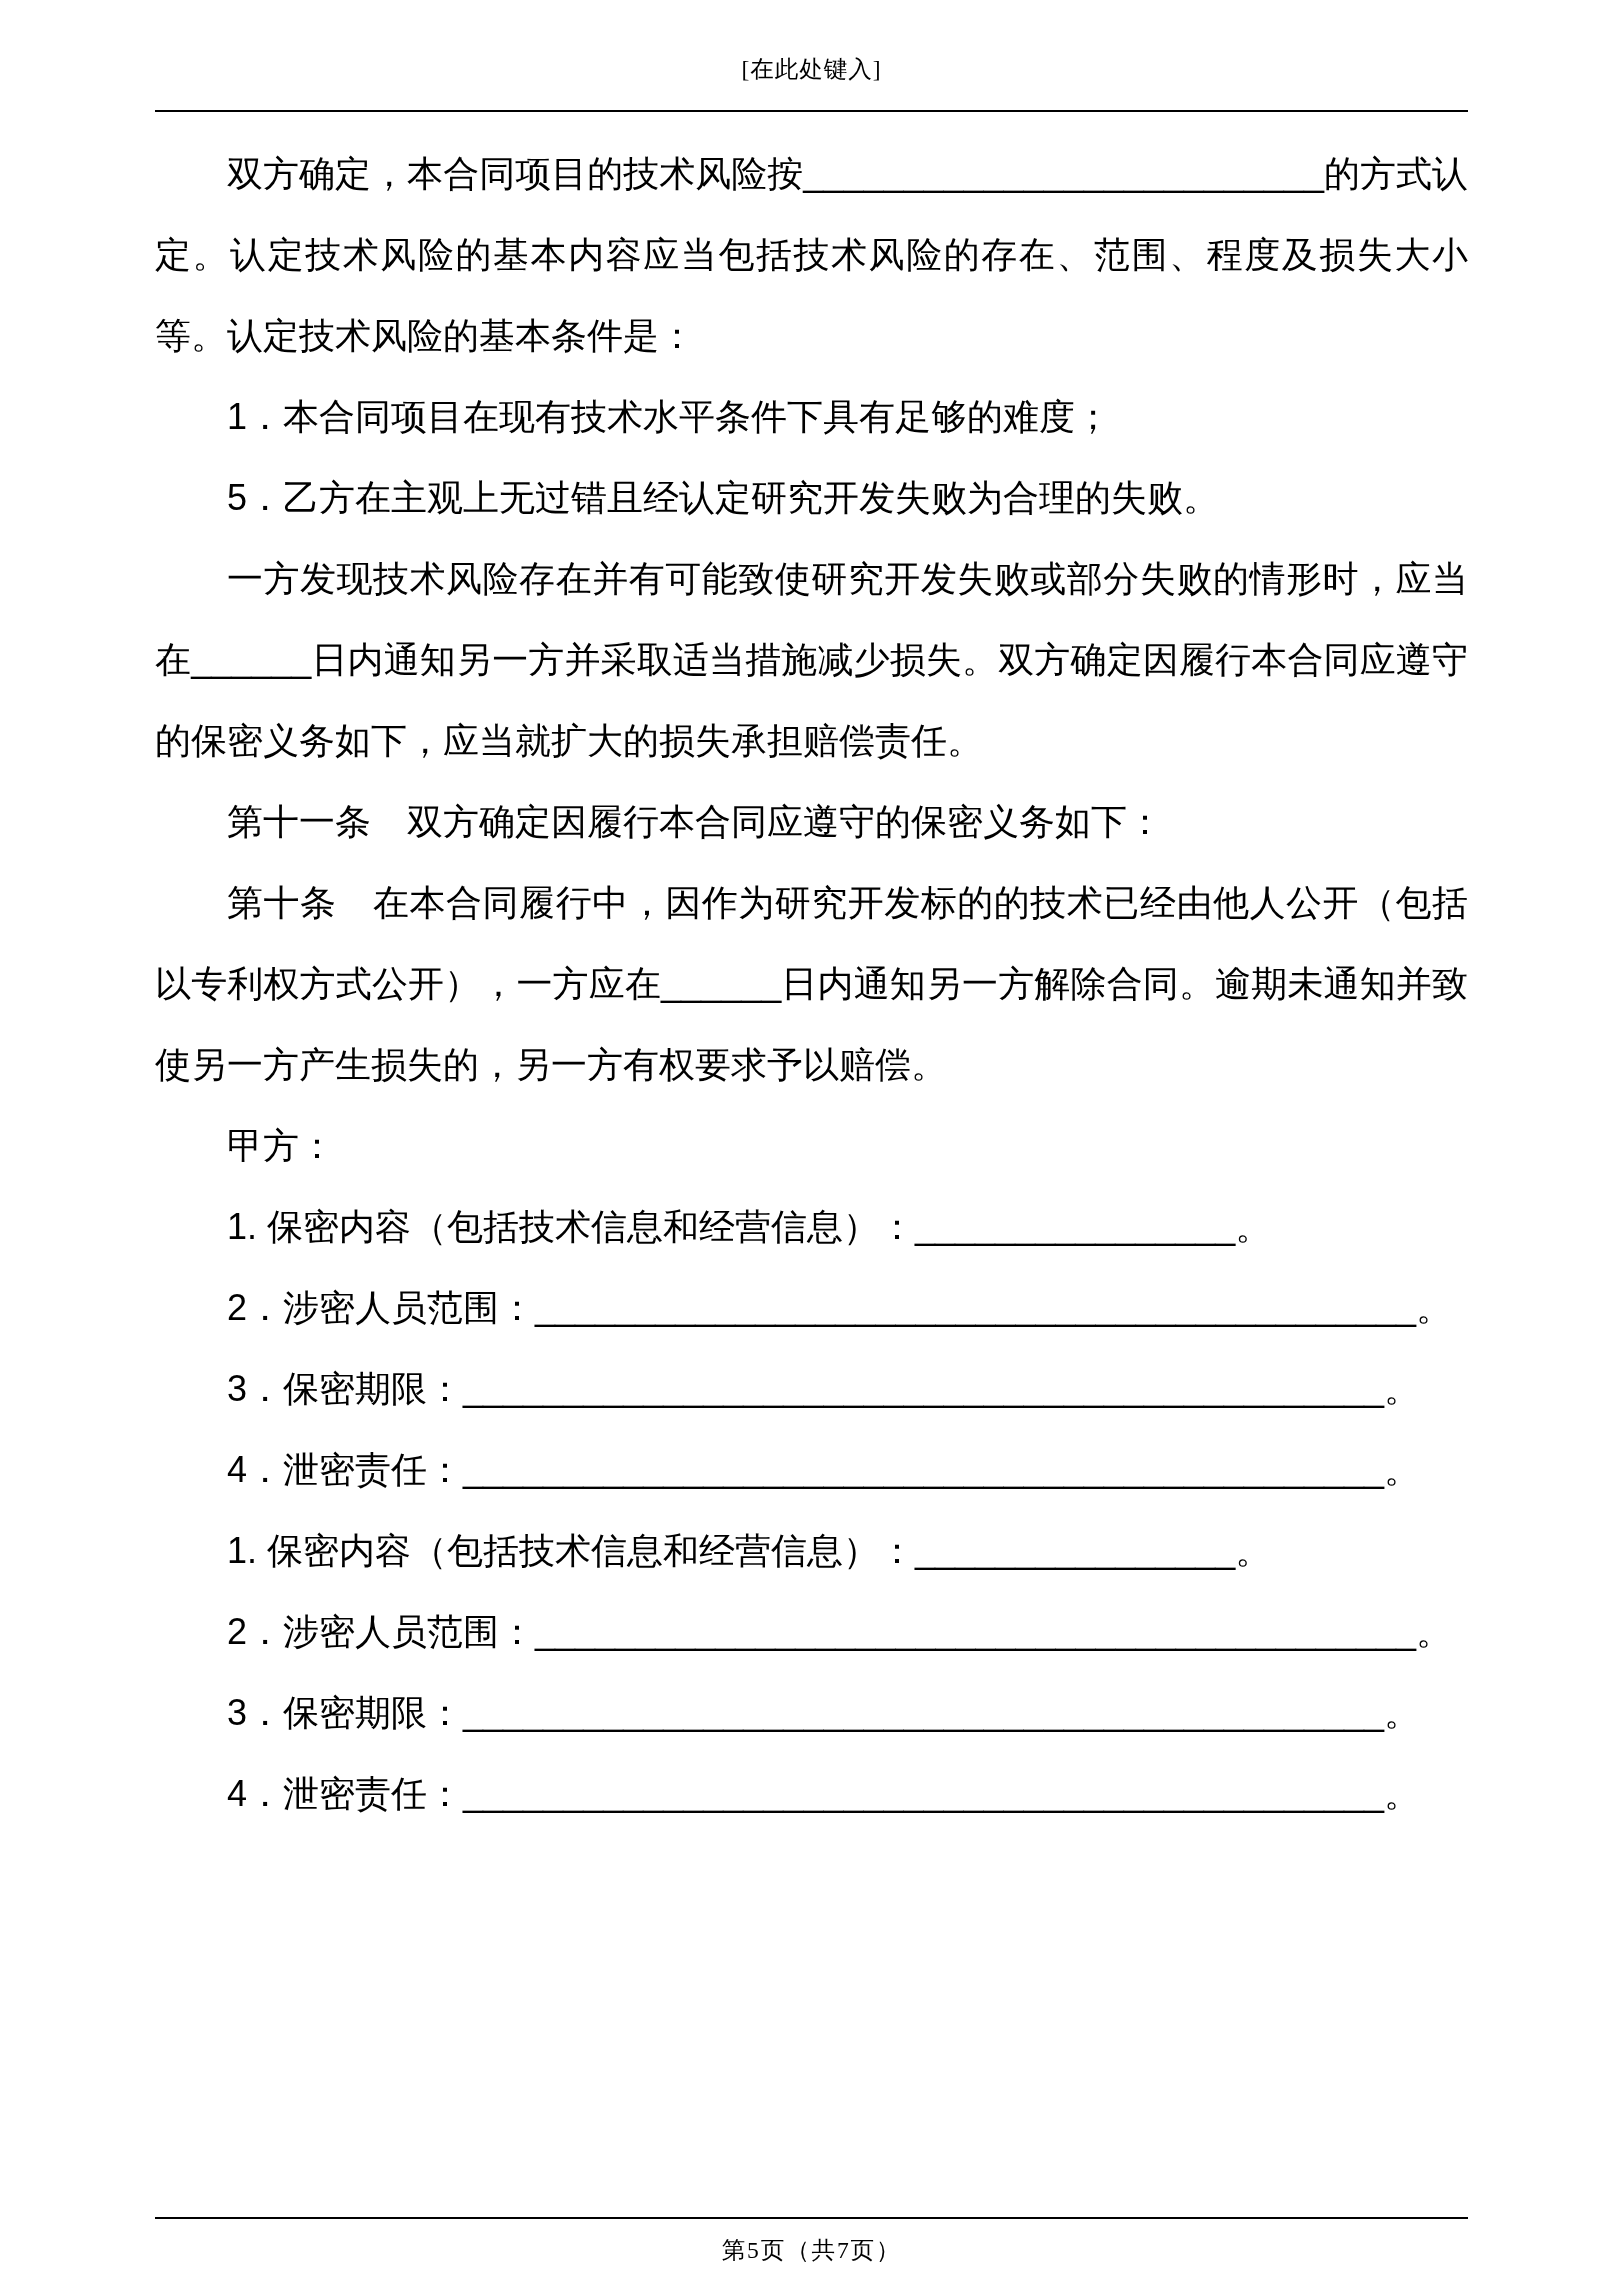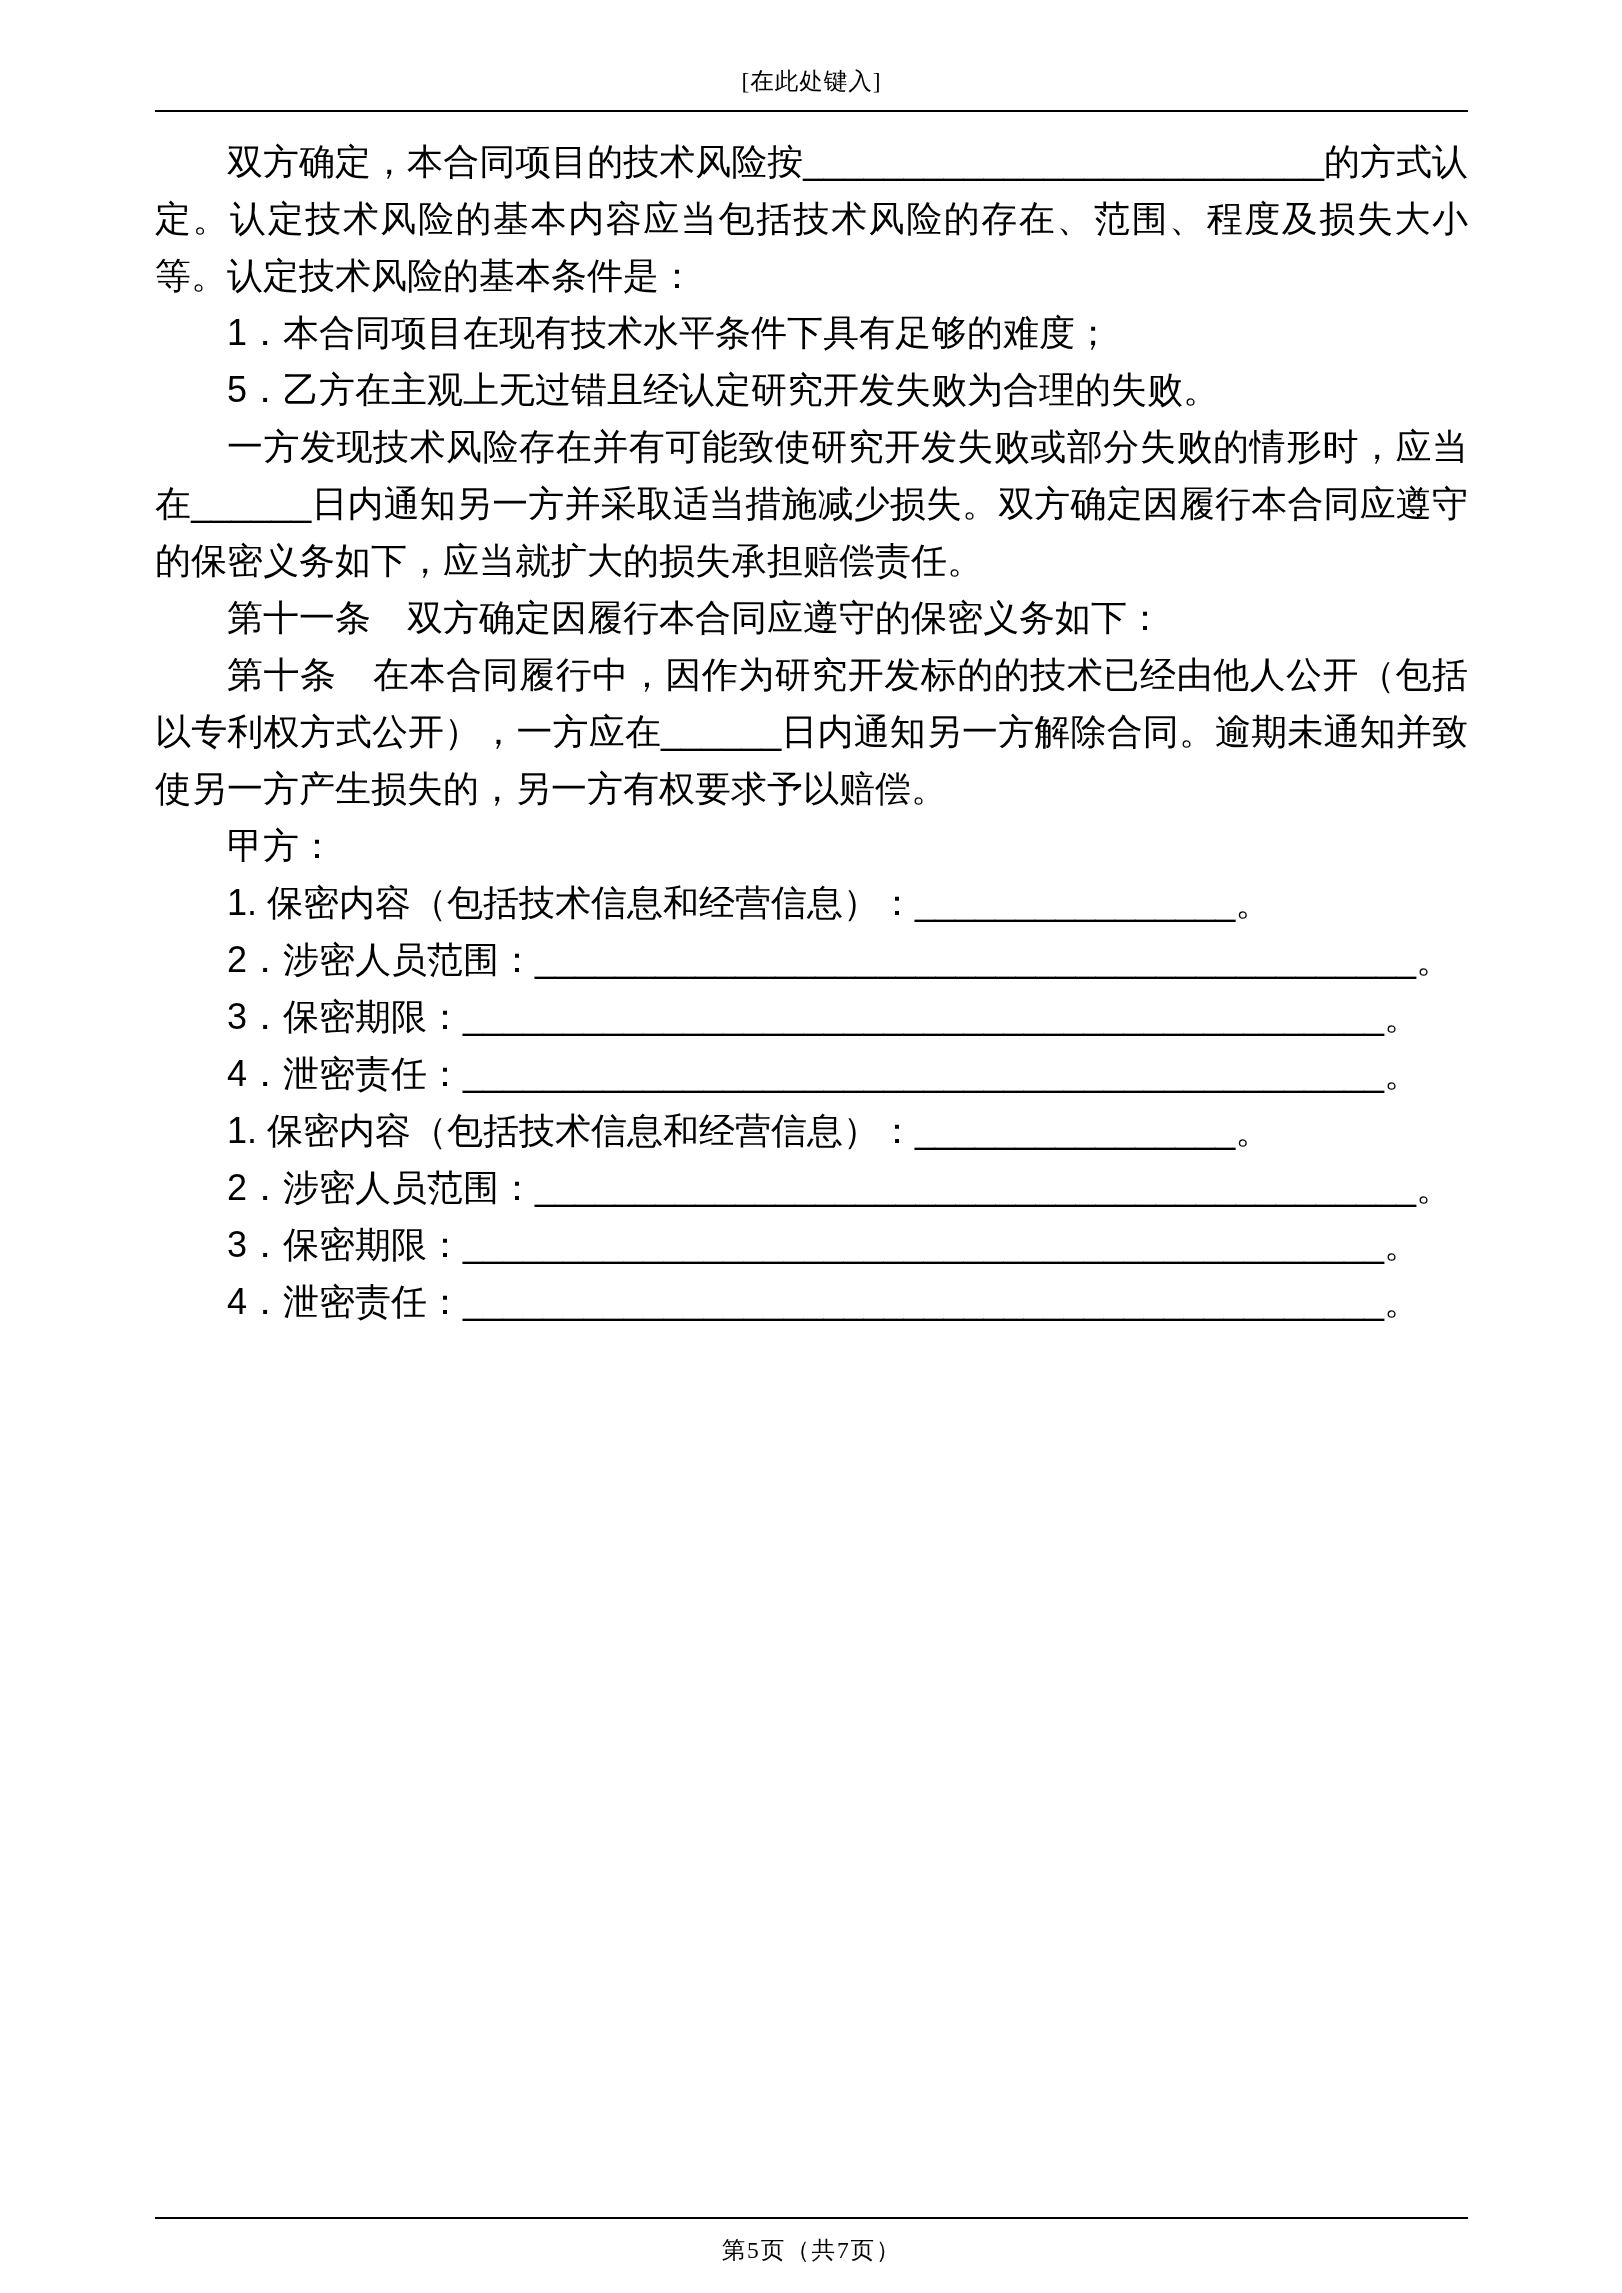--- a/index.html
+++ b/index.html
@@ -17,35 +17,35 @@
   .header {
     position: absolute;
     top: 0;
     left: 155px;
     right: 155px;
     height: 112px;
     border-bottom: 2.7px solid #000000;
     display: flex;
     justify-content: center;
     align-items: flex-end;
-    padding-bottom: 13px;
+    padding-bottom: 25px;
   }
   .header-text {
     font-family: "Liberation Serif", "DejaVu Serif", serif;
     font-size: 23.6px;
     color: #000000;
     letter-spacing: 0.9px;
   }
   .doc-body {
     position: absolute;
     top: 133px;
     left: 155px;
     right: 155px;
     font-size: 36px;
-    line-height: 57px;
+    line-height: 81px;
     text-align: justify;
     color: #000000;
   }
   .para {
     text-indent: 2em;
     margin: 0;
     word-break: break-all;
   }
   .footer {
     position: absolute;

